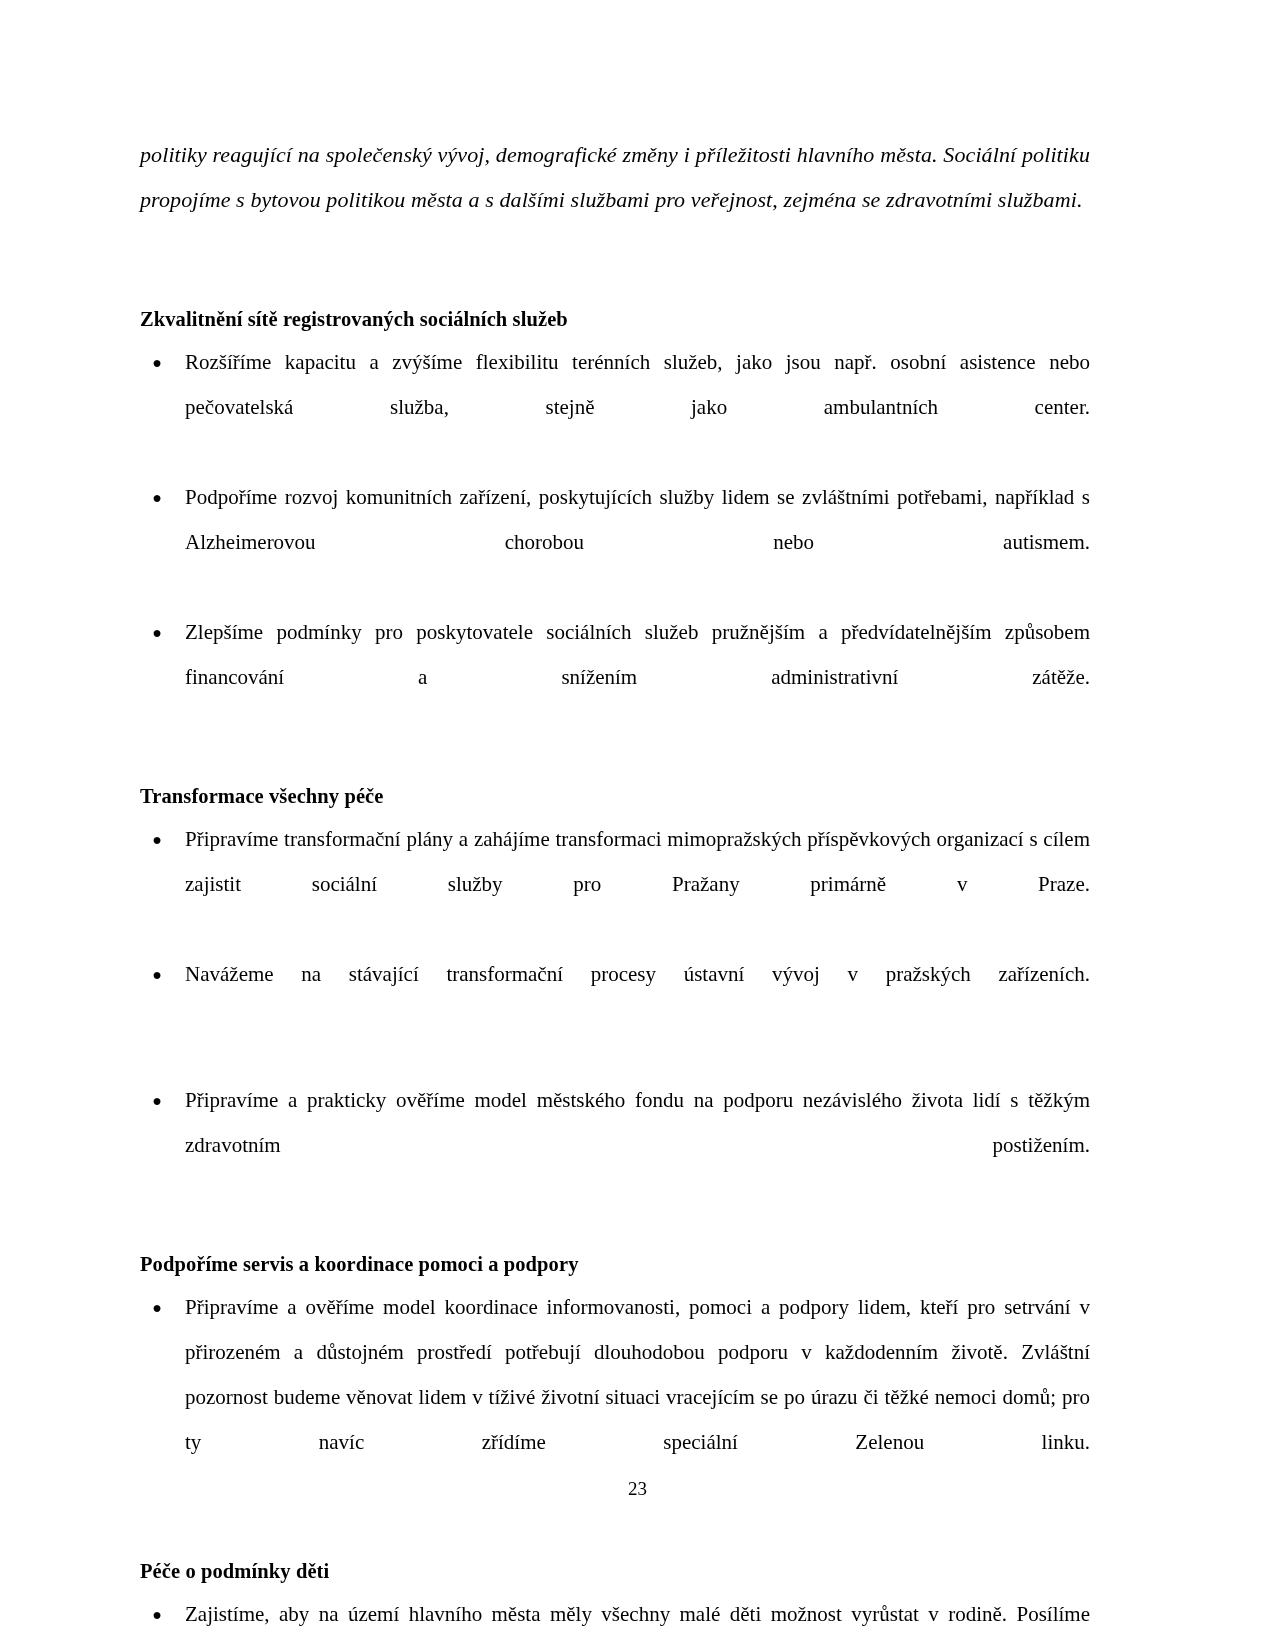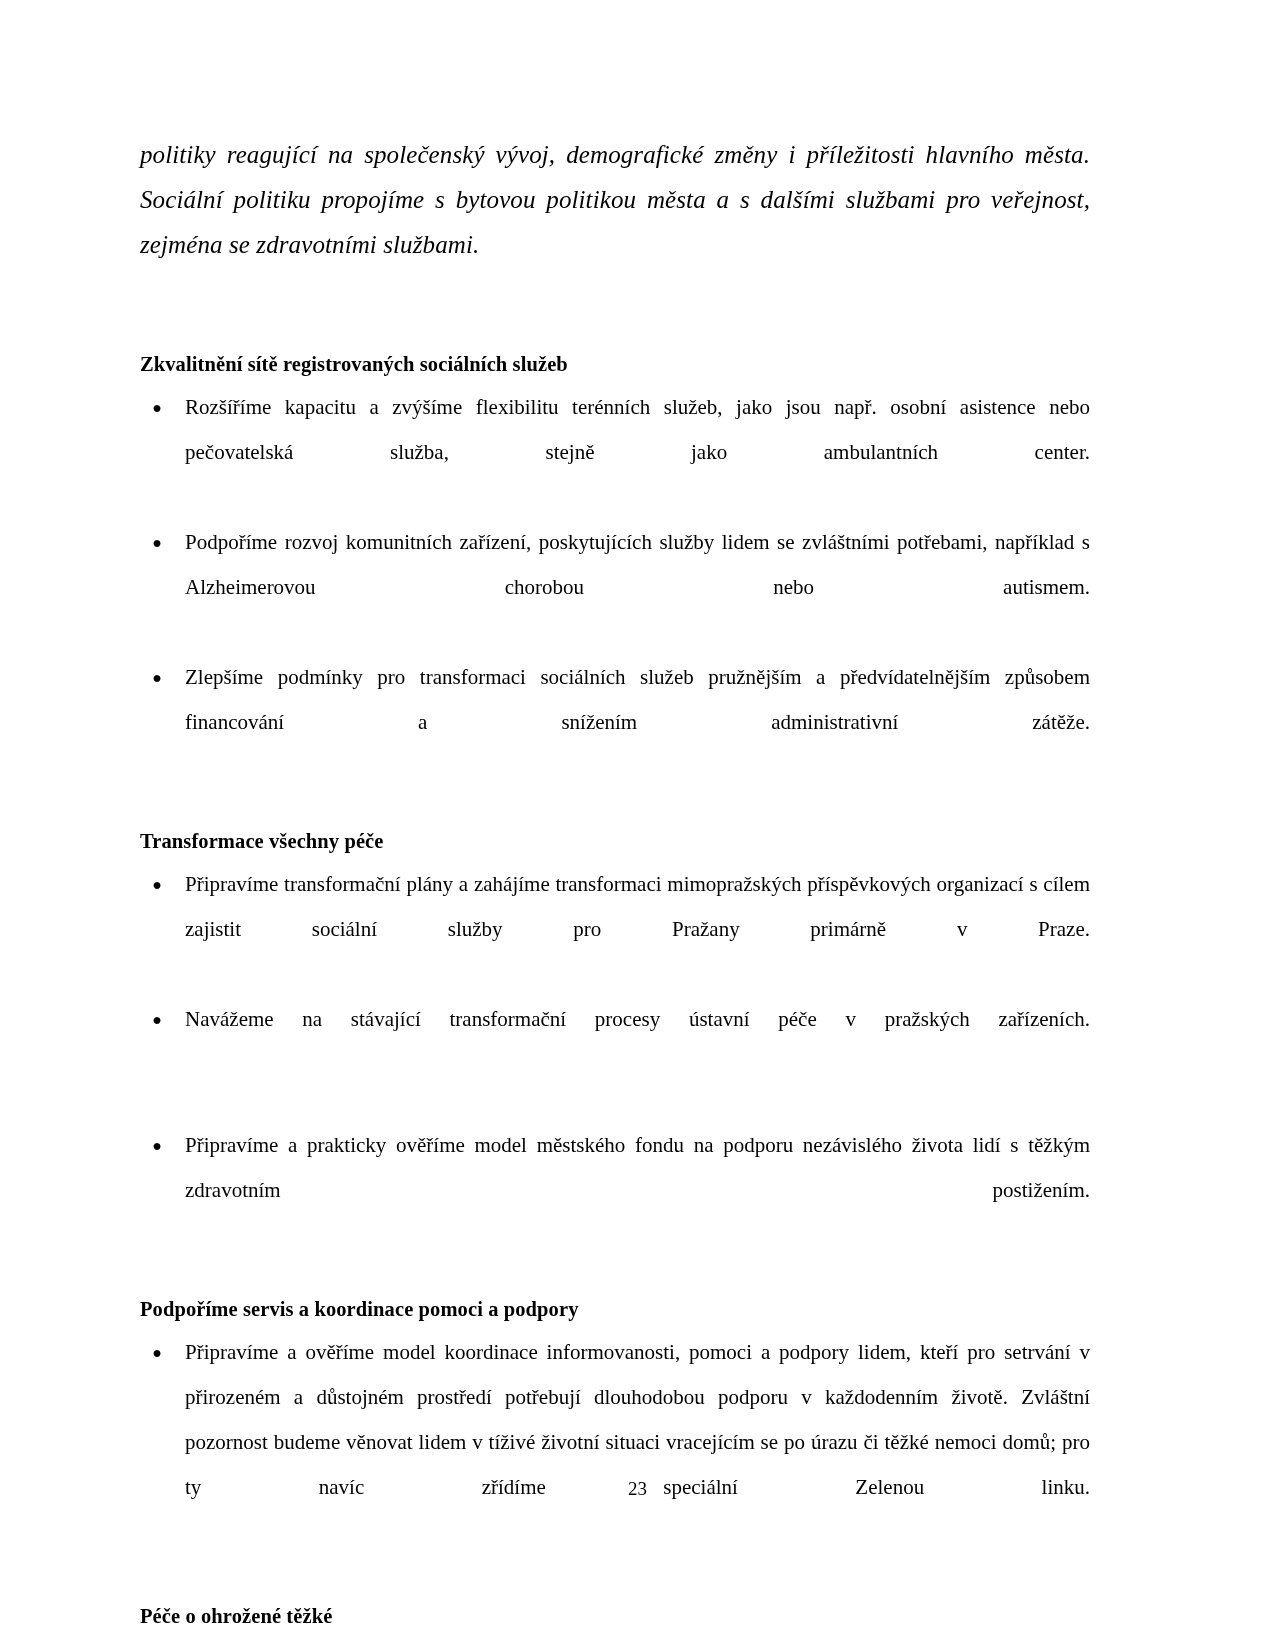--- a/index.html
+++ b/index.html
@@ -27,21 +27,21 @@
   .content {
     position: absolute;
     left: 140px;
     top: 132px;
     width: 950px;
   }
 
   
   .intro {
     font-style: italic;
-    font-size: 25px;
+    font-size: 22px;
     line-height: 45px;
     text-align: justify;
     text-justify: inter-word;
     margin: 0 0 4px 0;
     letter-spacing: 0.1px;
   }
 
   
   .section {
     margin: 0;
@@ -123,35 +123,35 @@
             <li>
               <span class="bullet-dot">●</span>
               <span class="li-text">Rozšíříme kapacitu a zvýšíme flexibilitu terénních služeb, jako jsou např. osobní asistence nebo pečovatelská služba, stejně jako ambulantních center.</span>
             </li>
             <li>
               <span class="bullet-dot">●</span>
               <span class="li-text">Podpoříme rozvoj komunitních zařízení, poskytujících služby lidem se zvláštními potřebami, například s Alzheimerovou chorobou nebo autismem.</span>
             </li>
             <li>
               <span class="bullet-dot">●</span>
-              <span class="li-text">Zlepšíme podmínky pro transformaci sociálních služeb pružnějším a předvídatelnějším způsobem financování a snížením administrativní zátěže.</span>
+              <span class="li-text">Zlepšíme podmínky pro poskytovatele sociálních služeb pružnějším a předvídatelnějším způsobem financování a snížením administrativní zátěže.</span>
             </li>
           </ul>
         </div>
         <div class="gap-section"></div>
         <div class="section">
           <div class="section-heading">Transformace všechny péče</div>
           <ul class="bullets">
             <li>
               <span class="bullet-dot">●</span>
               <span class="li-text">Připravíme transformační plány a zahájíme transformaci mimopražských příspěvkových organizací s cílem zajistit sociální služby pro Pražany primárně v Praze.</span>
             </li>
             <li>
               <span class="bullet-dot">●</span>
-              <span class="li-text">Navážeme na stávající transformační procesy ústavní péče v pražských zařízeních.</span>
+              <span class="li-text">Navážeme na stávající transformační procesy ústavní vývoj v pražských zařízeních.</span>
             </li>
           </ul>
         </div>
         <div class="gap-section"></div>
         <div class="section">
           <ul class="bullets">
             <li>
               <span class="bullet-dot">●</span>
               <span class="li-text">Připravíme a prakticky ověříme model městského fondu na podporu nezávislého života lidí s těžkým zdravotním postižením.</span>
             </li>
@@ -162,21 +162,21 @@
           <div class="section-heading">Podpoříme servis a koordinace pomoci a podpory</div>
           <ul class="bullets">
             <li>
               <span class="bullet-dot">●</span>
               <span class="li-text">Připravíme a ověříme model koordinace informovanosti, pomoci a podpory lidem, kteří pro setrvání v přirozeném a důstojném prostředí potřebují dlouhodobou podporu v každodenním životě. Zvláštní pozornost budeme věnovat lidem v tíživé životní situaci vracejícím se po úrazu či těžké nemoci domů; pro ty navíc zřídíme speciální Zelenou linku.</span>
             </li>
           </ul>
         </div>
         <div class="gap-section-lg"></div>
         <div class="section">
-          <div class="section-heading">Péče o ohrožené těžké</div>
+          <div class="section-heading">Péče o podmínky děti</div>
           <ul class="bullets">
             <li>
               <span class="bullet-dot">●</span>
               <span class="li-text">Zajistíme, aby na území hlavního města měly všechny malé děti možnost vyrůstat v rodině. Posílíme pěstounskou péči a rozšíříme pomoc pěstounům.</span>
             </li>
           </ul>
         </div>
       </div>
 
   </div>

